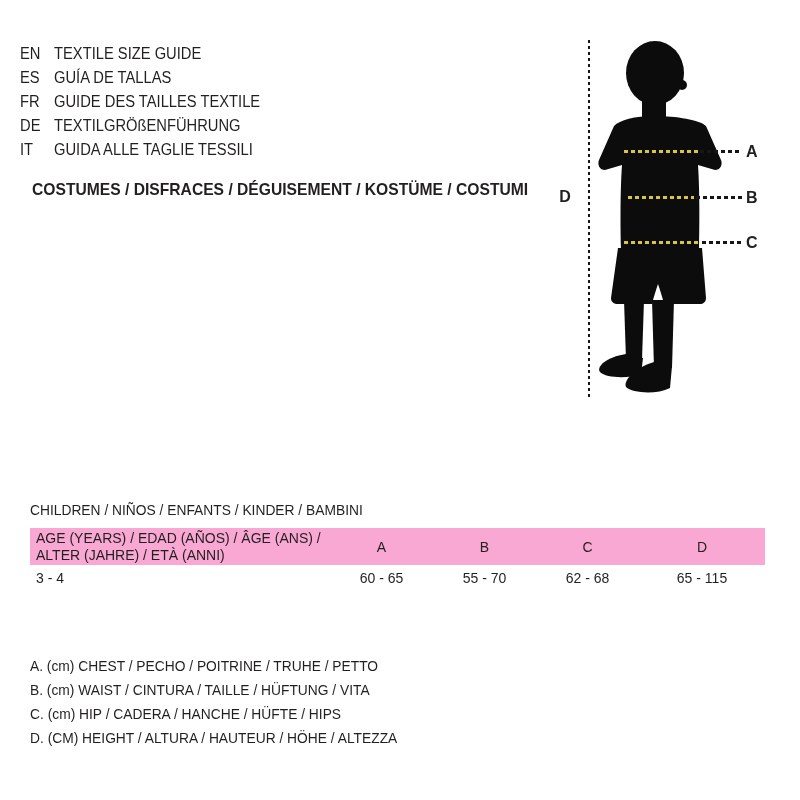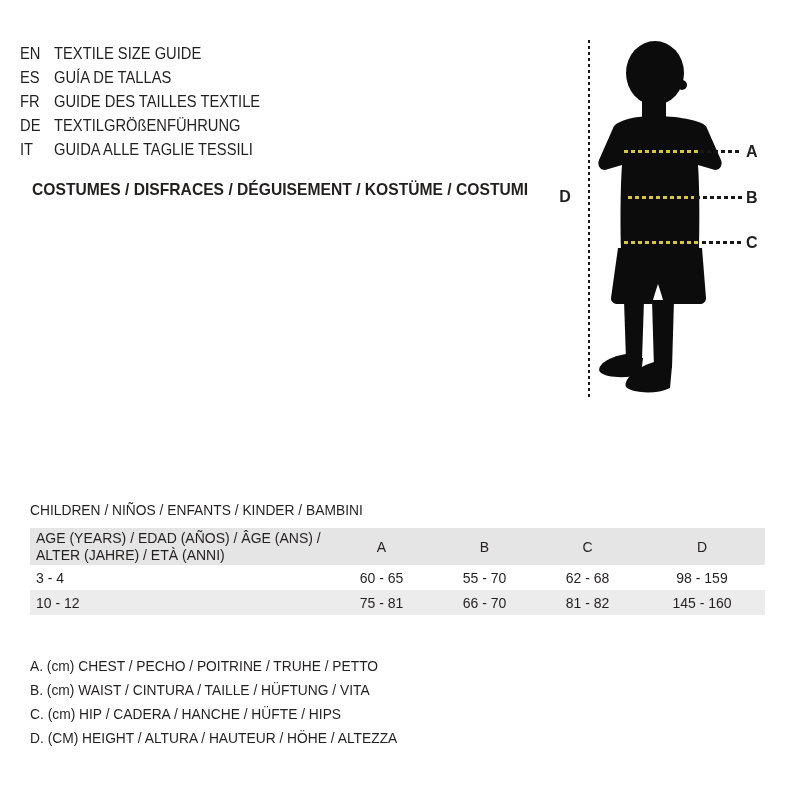--- a/index.html
+++ b/index.html
@@ -28,21 +28,21 @@
   .sil{left:596px;top:38px;}
   .mline{height:3px;}
   .mline.yellow{background:repeating-linear-gradient(90deg,var(--dash-y) 0 4px,transparent 4px 7px);}
   .mline.black{background:repeating-linear-gradient(90deg,#161616 0 4px,transparent 4px 7px);}
   .mlabel{width:20px;text-align:left;font-size:16px;font-weight:bold;}
 
   
   .table-title{left:30px;top:501px;font-size:15px;}
   .size-table{left:30px;top:528px;width:735px;border-collapse:collapse;table-layout:fixed;font-size:14px;}
   .size-table th,.size-table td{padding:0;font-weight:normal;vertical-align:middle;}
-  .size-table thead tr{background:#e5e5e5;height:37px;padding-left:44px;}
+  .size-table thead tr{background:#f9a8d4;height:37px;padding-left:44px;}
   .size-table thead th{text-align:center;}
   .size-table thead th.agehead{text-align:left;padding-left:6px;line-height:17px;font-size:14px;}
   .size-table tbody tr{height:25px;}
   .size-table tbody tr:nth-child(even){background:#ececec;}
   .size-table tbody td{text-align:center;margin-top:16px;}
   .size-table tbody td.agecell{text-align:left;padding-left:6px;}
 
   
   .legend{left:30px;top:653px;}
   .legend-line{height:24px;font-size:15px;display:flex;align-items:center;}
@@ -140,28 +140,21 @@
           <th>C</th>
           <th>D</th>
         </tr>
       </thead>
       <tbody>
         <tr>
           <td class="agecell">3 - 4</td>
           <td>60 - 65</td>
           <td>55 - 70</td>
           <td>62 - 68</td>
-          <td>98 - 159</td>
-        </tr>
-        <tr>
-          <td class="agecell">10 - 12</td>
-          <td>75 - 81</td>
-          <td>66 - 70</td>
-          <td>81 - 82</td>
-          <td>145 - 160</td>
+          <td>65 - 115</td>
         </tr>
       </tbody>
     </table>
   </section>
 
   <section class="abs legend">
     <div class="legend-line cond">A. (cm) CHEST / PECHO / POITRINE / TRUHE / PETTO</div>
     <div class="legend-line cond">B. (cm) WAIST / CINTURA / TAILLE / HÜFTUNG / VITA</div>
     <div class="legend-line cond">C. (cm) HIP / CADERA / HANCHE / HÜFTE / HIPS</div>
     <div class="legend-line cond">D. (CM) HEIGHT / ALTURA / HAUTEUR / HÖHE / ALTEZZA</div>

